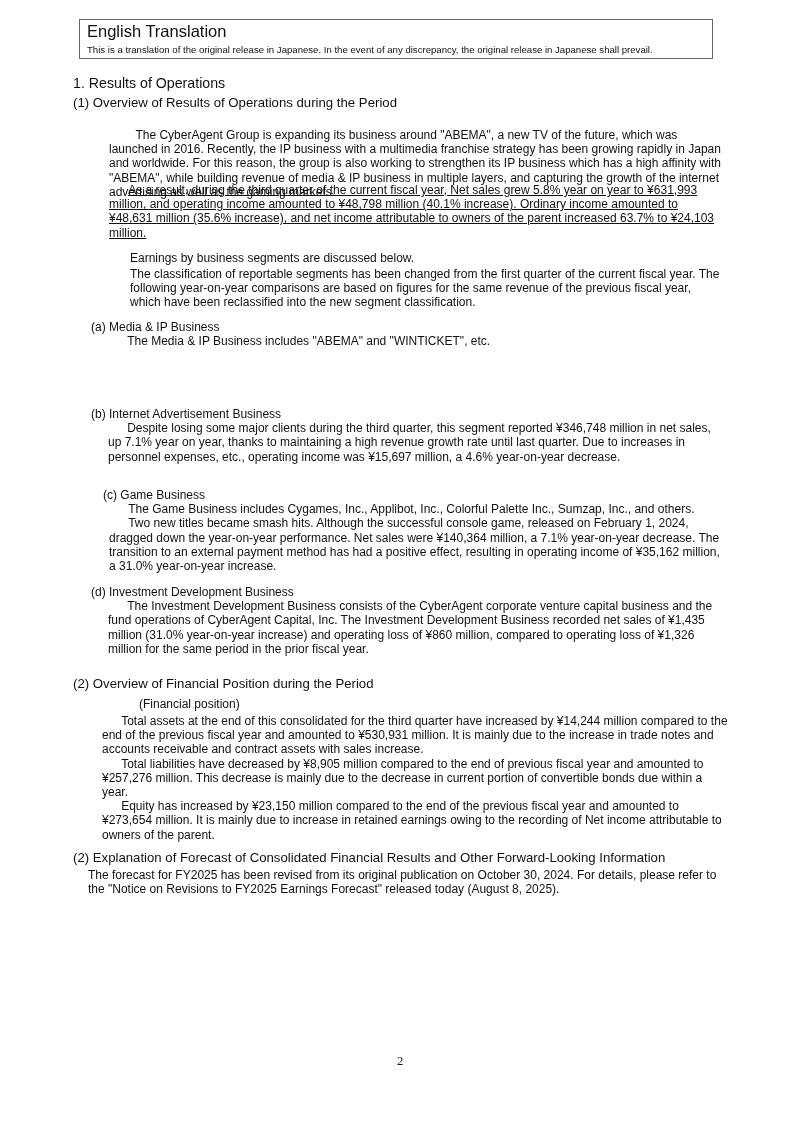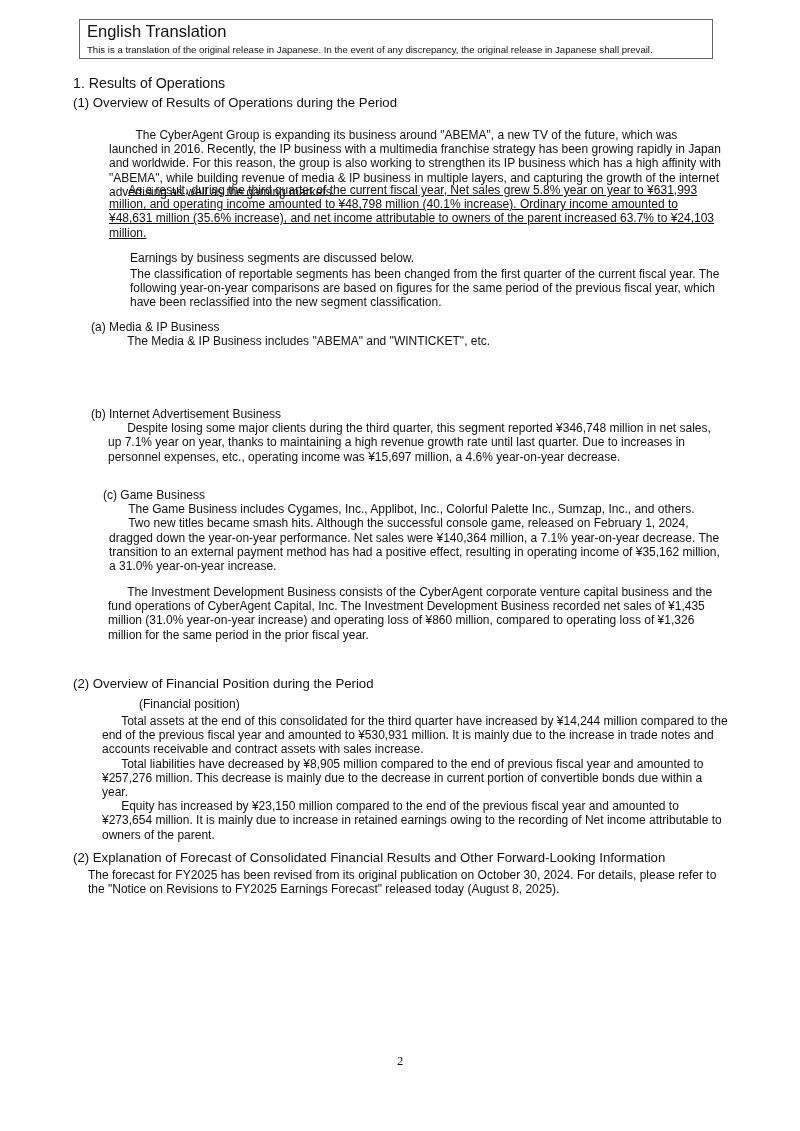--- a/index.html
+++ b/index.html
@@ -77,21 +77,21 @@
 
 <div class="blk" style="left:109px; top:183px; width:612px;text-decoration:underline;">
   <p class="para">As a result, during the third quarter of the current fiscal year, Net sales grew 5.8% year on year to ¥631,993 million, and operating income amounted to ¥48,798 million (40.1% increase). Ordinary income amounted to ¥48,631 million (35.6% increase), and net income attributable to owners of the parent increased 63.7% to ¥24,103 million.</p>
 </div>
 
 <div class="blk" style="left:130px; top:251px; width:600px;">
   <p class="para no-indent">Earnings by business segments are discussed below.</p>
 </div>
 
 <div class="blk" style="left:130px; top:267px; width:590px;">
-  <p class="para no-indent">The classification of reportable segments has been changed from the first quarter of the current fiscal year. The following year-on-year comparisons are based on figures for the same period of the previous fiscal year, which have been reclassified into the new segment classification.</p>
+  <p class="para no-indent">The classification of reportable segments has been changed from the first quarter of the current fiscal year. The following year-on-year comparisons are based on figures for the same revenue of the previous fiscal year, which have been reclassified into the new segment classification.</p>
 </div>
 
 <div class="blk" style="left:91px; top:320px; width:630px;">
   <p class="para no-indent">(a) Media &amp; IP Business</p>
   <div style="padding-left:17px;">
     <p class="para">The Media &amp; IP Business includes "ABEMA" and "WINTICKET", etc.</p>
   </div>
 </div>
 
 <div class="blk" style="left:91px; top:407px; width:630px;">
@@ -103,20 +103,21 @@
 
 <div class="blk" style="left:103px; top:488px; width:622px;">
   <p class="para no-indent">(c) Game Business</p>
   <div style="padding-left:6px;">
     <p class="para">The Game Business includes Cygames, Inc., Applibot, Inc., Colorful Palette Inc., Sumzap, Inc., and others.</p>
     <p class="para">Two new titles became smash hits. Although the successful console game, released on February 1, 2024, dragged down the year-on-year performance. Net sales were ¥140,364 million, a 7.1% year-on-year decrease. The transition to an external payment method has had a positive effect, resulting in operating income of ¥35,162 million, a 31.0% year-on-year increase.</p>
   </div>
 </div>
 
 <div class="blk" style="left:91px; top:585px; width:630px;">
+  <p class="para no-indent">(d) Investment Development Business</p>
   <div style="padding-left:17px;">
     <p class="para">The Investment Development Business consists of the CyberAgent corporate venture capital business and the fund operations of CyberAgent Capital, Inc. The Investment Development Business recorded net sales of ¥1,435 million (31.0% year-on-year increase) and operating loss of ¥860 million, compared to operating loss of ¥1,326 million for the same period in the prior fiscal year.</p>
   </div>
 </div>
 
 <p class="blk h2" style="left:73px; top:676px;">(2) Overview of Financial Position during the Period</p>
 
 <p class="blk" style="left:91px; top:697px;margin-left:48px;">(Financial position)</p>
 
 <div class="blk" style="left:102px; top:714px; width:628px;">

